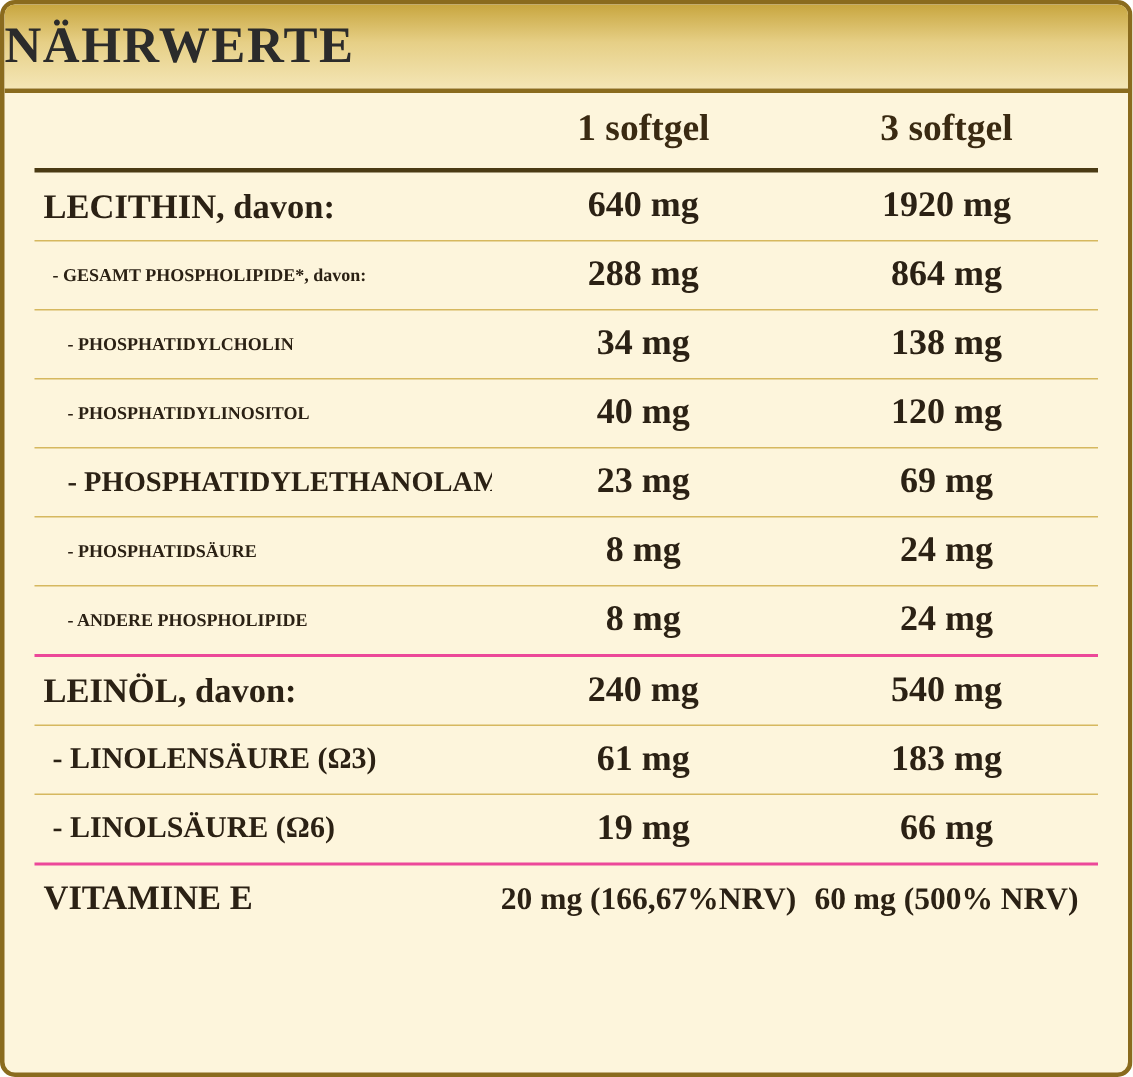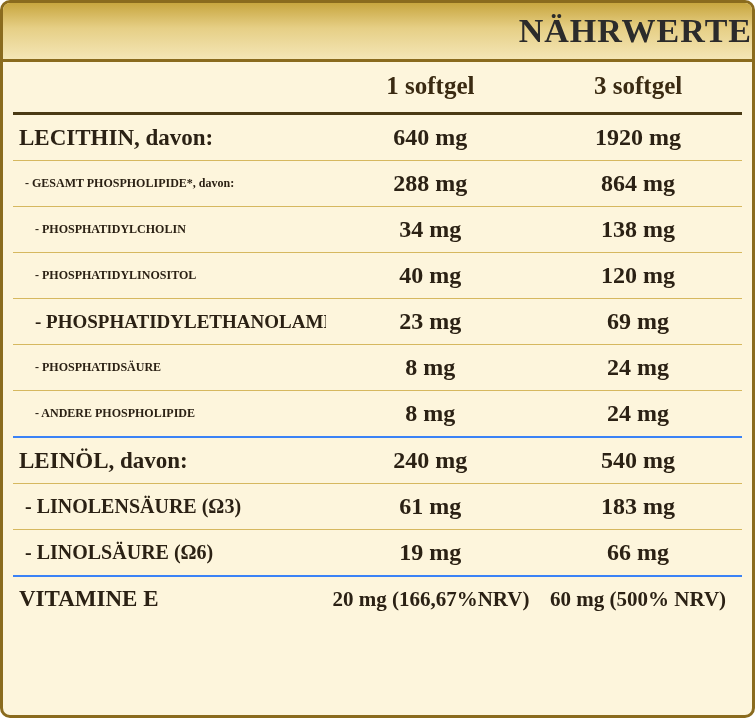--- a/index.html
+++ b/index.html
@@ -19,30 +19,30 @@
     border-radius: 10px;
     overflow: hidden;
     position: relative;
   }
   .title-bar {
     height: 56px;
     background: linear-gradient(to bottom, #c8a63f 0%, #e6cf86 45%, #f4e6b6 100%);
     border-bottom: 3px solid #8a6b1e;
     display: flex;
     align-items: center;
-    justify-content: flex-end;
+    justify-content: flex-start;
   }
   .title-bar .title {
     font-size: 34px;
     font-weight: bold;
     color: #2b2b2b;
     letter-spacing: 1px;
   }
   .table-wrap {
-    padding: 0 10px;
+    padding: 0 20px;
     box-sizing: border-box;
   }
   table {
     width: 100%;
     border-collapse: collapse;
     table-layout: fixed;
   }
   col.c-name { width: 43%; }
   col.c-v1 { width: 28.5%; }
   col.c-v2 { width: 28.5%; }
@@ -78,21 +78,21 @@
     text-align: center;
     font-weight: bold;
   }
   
   .lvl0 { padding-left: 6px; font-size: 23px; }
   .lvl1 { padding-left: 12px; font-size: 12px; }
   .lvl2 { padding-left: 22px; font-size: 12px; }
   .lvl2s { padding-left: 22px; font-size: 19px; }
   .lvl1b { padding-left: 12px; font-size: 20px; }
   .thick-top {
-    border-top: 2px solid #3b82f6;
+    border-top: 2px solid #ec4899;
   }
   .small-val { font-size: 21px; font-family: Liberation Serif, serif; }
 </style>
 </head>
 <body>
 
 <div class="panel">
   <div class="title-bar">
     <div class="title">NÄHRWERTE</div>
   </div>

